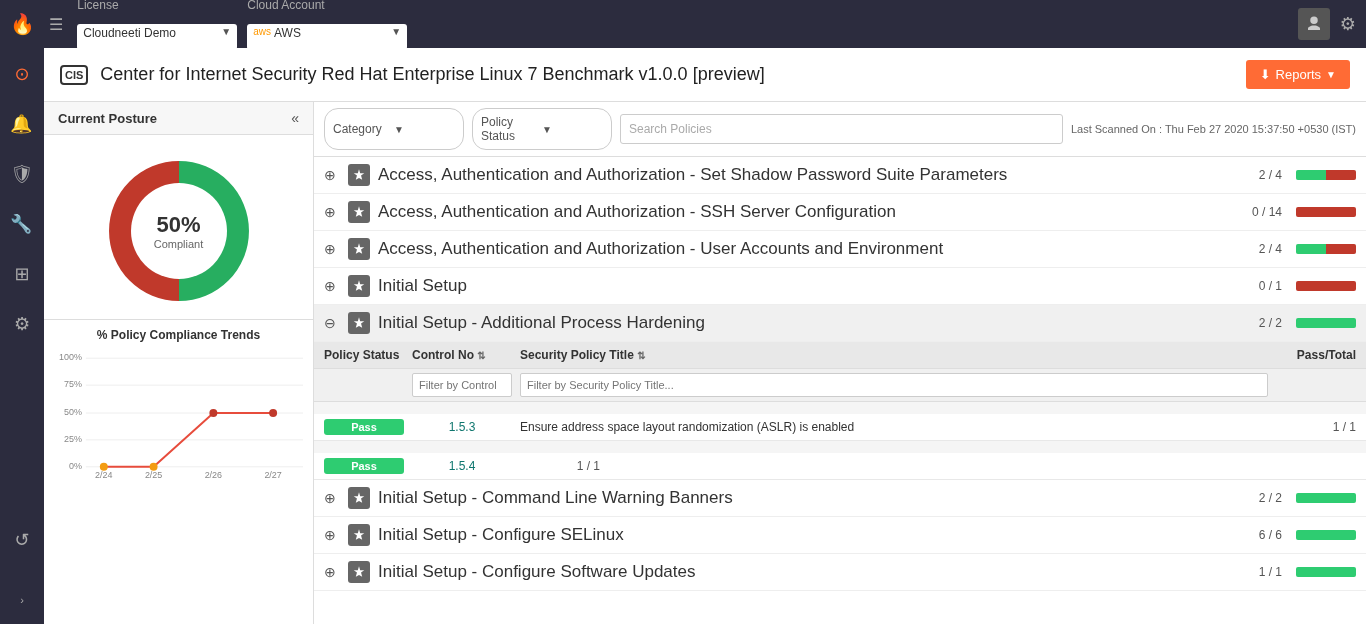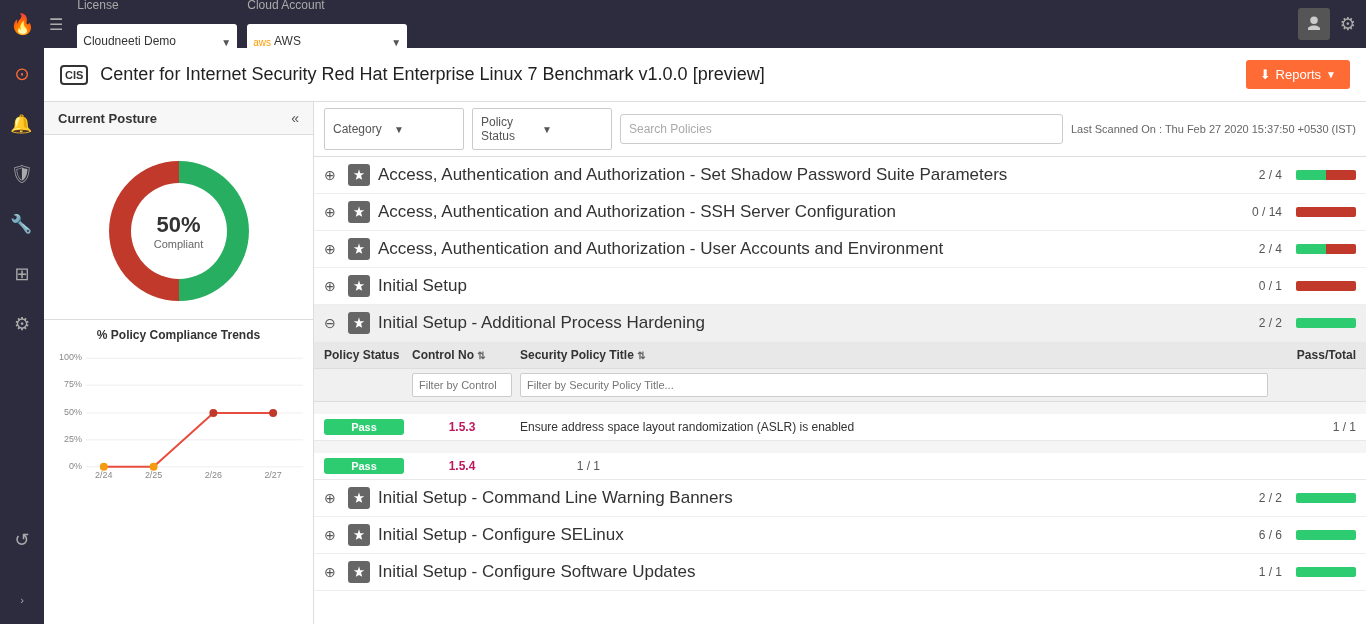--- a/index.html
+++ b/index.html
@@ -7,21 +7,21 @@
 
     
     .top-nav {
       display: flex; align-items: center; background: #2c2c3e; height: 48px; padding: 0 10px; gap: 10px;
     }
     .top-nav .logo { color: #ff6b35; font-size: 20px; margin-right: 4px; }
     .top-nav .hamburger { color: #aaa; font-size: 16px; cursor: pointer; margin-right: 4px; }
     .license-group, .cloud-group { display: flex; flex-direction: column; }
     .select-label { color: #aaa; font-size: 12px; margin-bottom: 12px; }
     .select-box {
-      display: flex; align-items: flex-end; background: #fff; border-radius: 3px; padding: 2px 6px; min-width: 160px; height: 26px; cursor: pointer;
+      display: flex; align-items: flex-start; background: #fff; border-radius: 3px; padding: 2px 6px; min-width: 160px; height: 26px; cursor: pointer;
     }
     .select-box .select-text { flex: 1; font-size: 12px; color: #333; }
     .select-box .select-arrow { color: #555; font-size: 10px; }
     .top-nav-right { margin-left: auto; display: flex; align-items: center; gap: 10px; }
     .avatar-box { width: 32px; height: 32px; background: #555; border-radius: 3px; display: flex; align-items: center; justify-content: center; }
     .avatar-box svg { fill: #ccc; }
     .settings-icon { color: #aaa; font-size: 18px; cursor: pointer; }
 
     
     .main-layout { display: flex; height: calc(624px - 48px); }
@@ -68,21 +68,21 @@
     .trend-section { border-top: 1px solid #ddd; padding: 8px 10px; flex: 1; }
     .trend-title { font-weight: 600; font-size: 12px; text-align: center; margin-bottom: 8px; }
     .trend-chart { width: 100%; height: 130px; }
 
     
     .right-pane { flex: 1; display: flex; flex-direction: column; overflow: hidden; }
 
     
     .filter-bar { display: flex; align-items: center; background: #fff; padding: 6px 10px; border-bottom: 1px solid #ddd; gap: 8px; }
     .filter-select {
-      display: flex; align-items: center; border: 1px solid #ccc; border-radius: 2px; padding: 20px 8px; background: #fff; cursor: pointer; height: 30px; min-width: 140px;
+      display: flex; align-items: center; border: 1px solid #ccc; border-radius: 14px; padding: 20px 8px; background: #fff; cursor: pointer; height: 30px; min-width: 140px;
     }
     .filter-select span { flex: 1; font-size: 12px; color: #555; }
     .filter-select .arrow { font-size: 10px; color: #555; }
     .search-box {
       flex: 1; border: 1px solid #ccc; border-radius: 3px; padding: 4px 8px; height: 30px; font-size: 12px; color: #888; display: flex; align-items: center;
     }
     .last-scanned { margin-left: auto; font-size: 11px; color: #666; white-space: nowrap; }
 
     
     .policy-table { flex: 1; overflow-y: auto; background: #fff; }
@@ -110,21 +110,21 @@
     .sub-filter { display: flex; align-items: center; background: #f0f0f0; padding: 4px 10px; border-bottom: 1px solid #ddd; gap: 8px; }
     .control-filter-input {
       width: 100px; border: 1px solid #ccc; border-radius: 2px; padding: 2px 6px; font-size: 11px; color: #999; height: 24px; background: #fff;
     }
     .title-filter-input {
       flex: 1; border: 1px solid #ccc; border-radius: 2px; padding: 2px 6px; font-size: 11px; color: #999; height: 24px; background: #fff;
     }
 
     .sub-row { display: flex; align-items: center; padding: 5px 10px; border-bottom: 1px solid #e8e8e8; gap: 8px; background: #fff; margin-top: 12px; }
     .pass-badge { background: #2ecc71; color: #fff; font-size: 11px; padding: 2px 8px; border-radius: 3px; font-weight: bold; width: 80px; text-align: center; flex-shrink: 0; }
-    .sub-control { width: 100px; flex-shrink: 0; font-size: 12px; color: #be185d; text-align: center; font-weight: bold; }
+    .sub-control { width: 100px; flex-shrink: 0; font-size: 12px; color: #0f766e; text-align: center; }
     .sub-title { flex: 1; font-size: 12px; color: #333; }
     .sub-pass { width: 80px; text-align: right; font-size: 12px; color: #555; flex-shrink: 0; }
 
     
     .policy-table::-webkit-scrollbar { width: 8px; }
     .policy-table::-webkit-scrollbar-track { background: #f0f0f0; }
     .policy-table::-webkit-scrollbar-thumb { background: #bbb; border-radius: 4px; }
 
     .sort-icon { font-size: 10px; color: #666; }
 

